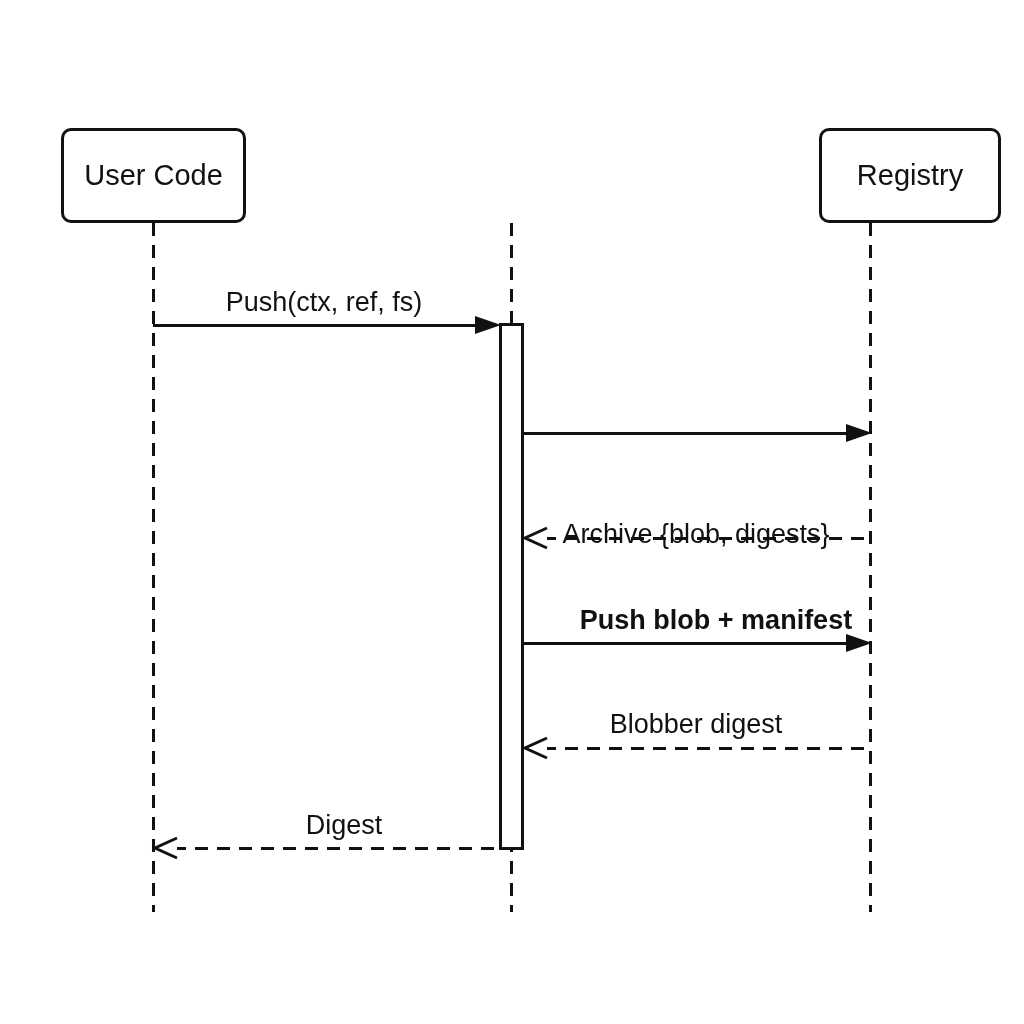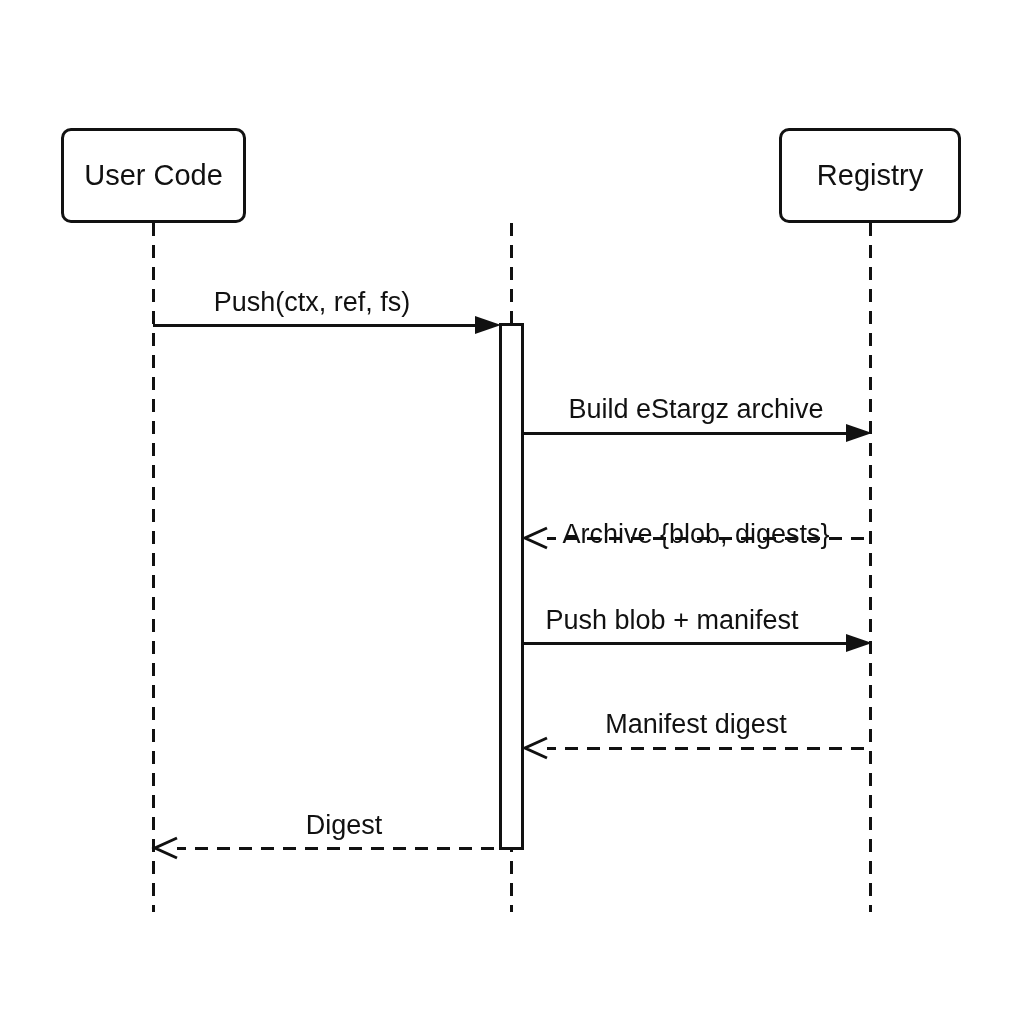--- a/index.html
+++ b/index.html
@@ -25,21 +25,21 @@
     border-radius: 10px;
     background: #ffffff;
     display: flex;
     align-items: center;
     justify-content: center;
     font-size: 29px;
     z-index: 3;
   }
   .actor-user   { left: 61px;  top: 128px; width: 185px; }
   .actor-blob   { left: 420px; top: 128px; width: 182px; }
-  .actor-reg    { left: 779px; top: 128px; width: 182px; }
+  .actor-reg    { left: 819px; top: 128px; width: 182px; }
 
   
   .lifeline {
     position: absolute;
     width: 3px;
     top: 223px;
     height: 689px;
     background: repeating-linear-gradient(to bottom, #111111 0 13px, transparent 13px 22px);
     z-index: 1;
   }
@@ -108,39 +108,38 @@
   <div class="actor-box actor-reg">
     <span>Registry</span>
   </div>
 
   <div class="lifeline lifeline-user"></div>
   <div class="lifeline lifeline-blob"></div>
   <div class="lifeline lifeline-reg"></div>
 
   <div class="activation"></div>
 
-  <div class="msg-label" style="left:312px; top:287px;">Push(ctx, ref, fs)</div>
+  <div class="msg-label" style="left:324px; top:287px;">Push(ctx, ref, fs)</div>
   <div class="msg-line-solid" style="left:153px; top:323.5px; width:324px;"></div>
   <div class="arrow-right" style="left:475px; top:316px;"></div>
 
-  <div class="msg-label" style="left:696px; top:394px;">Build eStargz archive</div>
   <div class="msg-line-solid" style="left:523px; top:431.5px; width:325px;"></div>
   <div class="arrow-right" style="left:846px; top:424px;"></div>
 
   <div class="msg-label" style="left:696px; top:499px;margin-top:20px;">Archive {blob, digests}</div>
   <div class="msg-line-dashed" style="left:543px; top:536.5px; width:327px;"></div>
   <svg class="arrow-open" style="left:520px; top:525px;" width="30" height="26">
     <path d="M27 3 L5 13 L27 23" fill="#ffffff" stroke="#111111" stroke-width="3"></path>
   </svg>
 
-  <div class="msg-label" style="left:672px; top:605px;">Push blob + manifest</div>
+  <div class="msg-label" style="left:716px; top:605px;font-weight:bold;">Push blob + manifest</div>
   <div class="msg-line-solid" style="left:523px; top:641.5px; width:325px;"></div>
   <div class="arrow-right" style="left:846px; top:634px;"></div>
 
-  <div class="msg-label" style="left:696px; top:709px;">Manifest digest</div>
+  <div class="msg-label" style="left:696px; top:709px;">Blobber digest</div>
   <div class="msg-line-dashed" style="left:543px; top:746.5px; width:327px;"></div>
   <svg class="arrow-open" style="left:520px; top:735px;" width="30" height="26">
     <path d="M27 3 L5 13 L27 23" fill="#ffffff" stroke="#111111" stroke-width="3"></path>
   </svg>
 
   <div class="msg-label" style="left:344px; top:810px;">Digest</div>
   <div class="msg-line-dashed" style="left:173px; top:846.5px; width:326px;"></div>
   <svg class="arrow-open" style="left:150px; top:835px;" width="30" height="26">
     <path d="M27 3 L5 13 L27 23" fill="#ffffff" stroke="#111111" stroke-width="3"></path>
   </svg>

